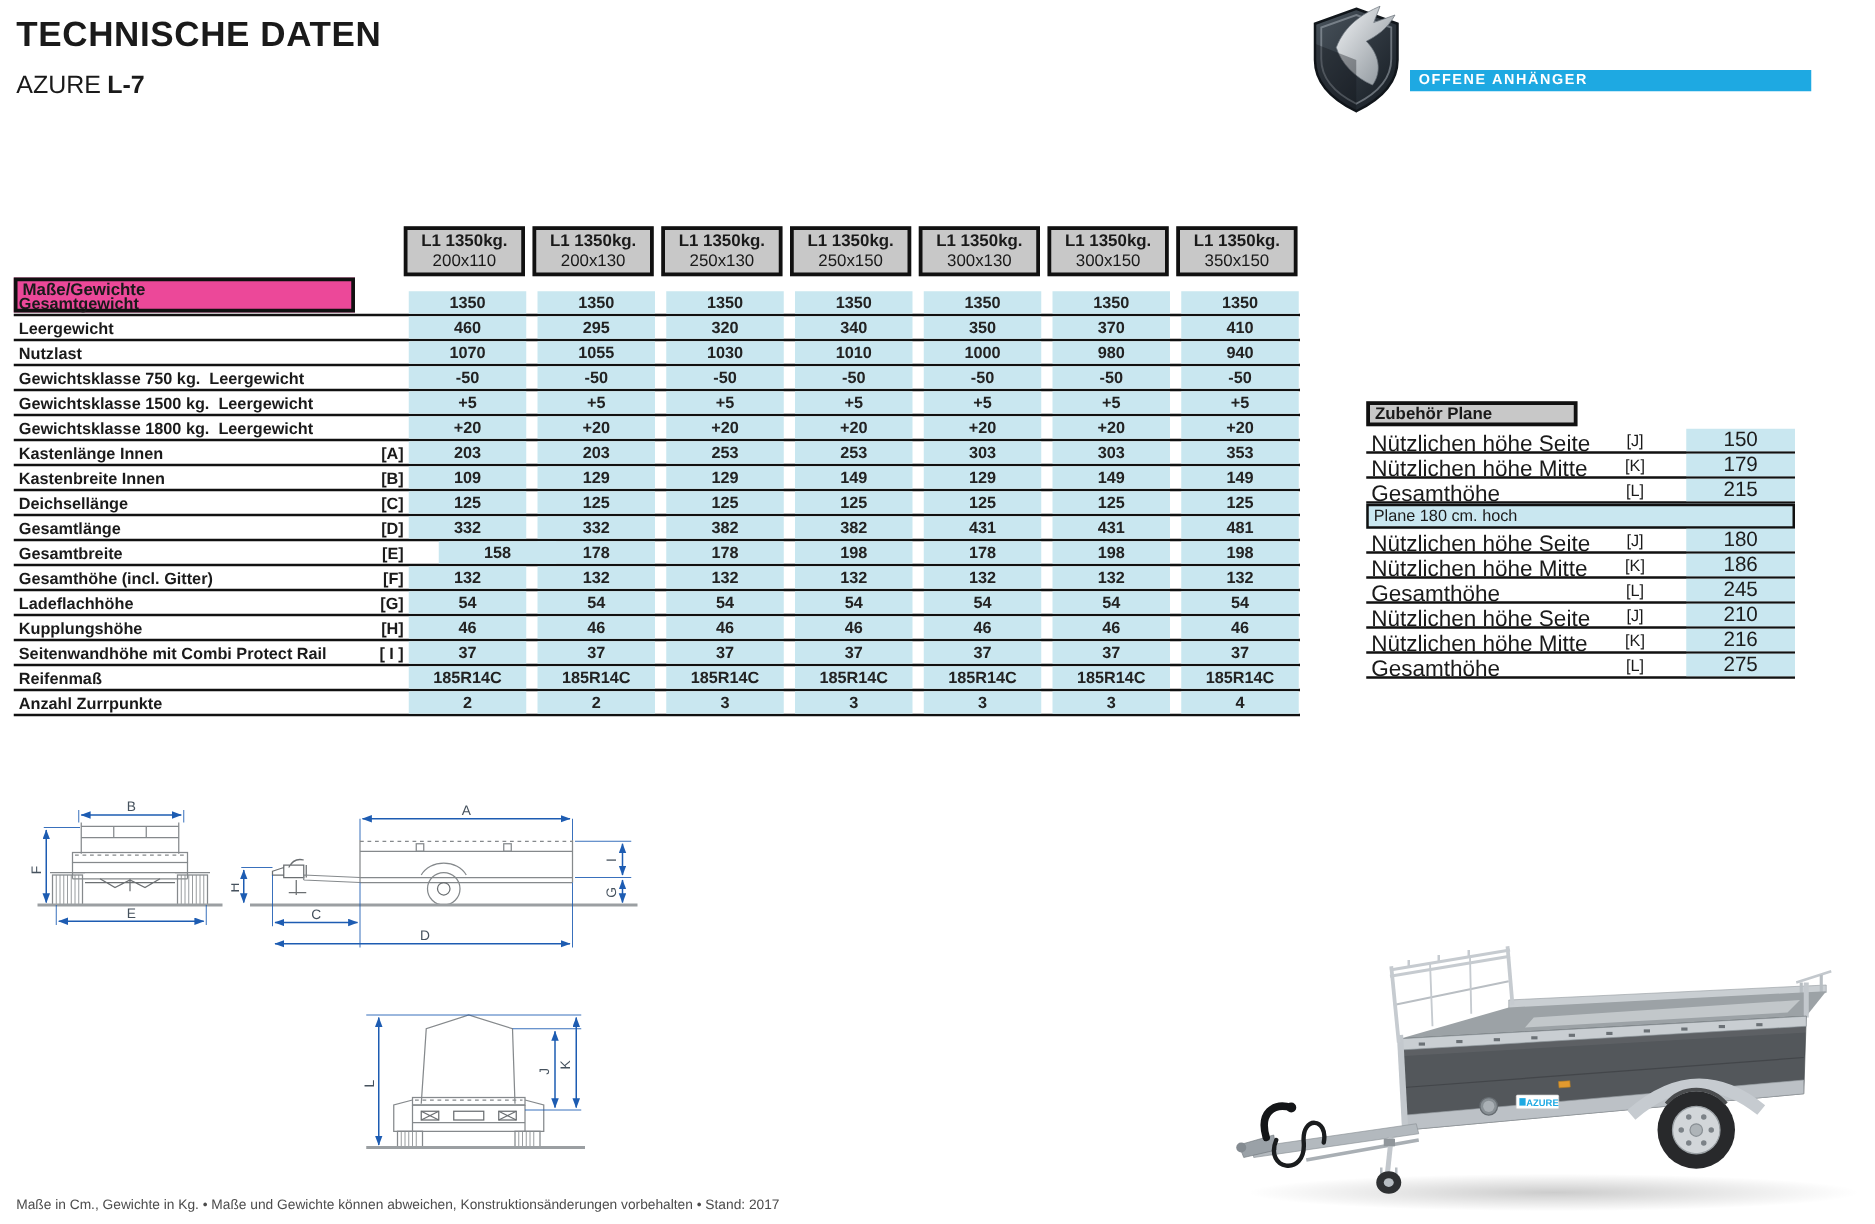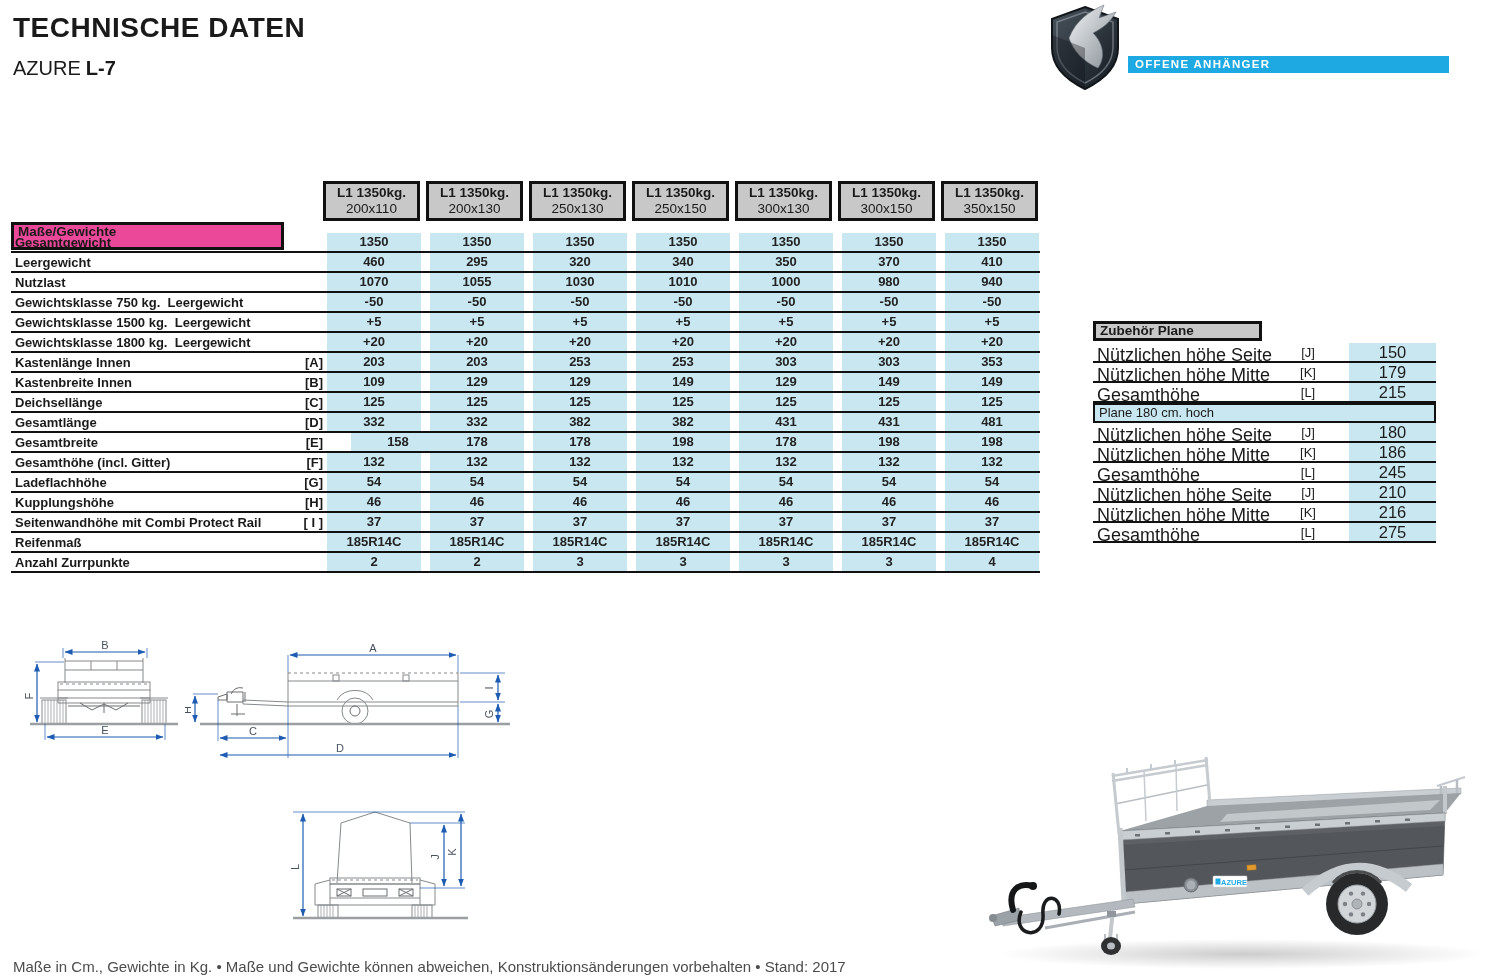--- a/index.html
+++ b/index.html
@@ -36,21 +36,21 @@
     box-sizing:border-box;font-size:13.5px;font-weight:bold;line-height:13px;padding-left:4px;}
   #acc-rows{left:1093px;top:343px;width:343px;}
   .a-section{position:relative;height:20px;background:#c9e7f0;border:2px solid #111;
     box-sizing:border-box;font-size:13px;line-height:15px;padding-left:4px;}
   .a-row{position:relative;height:20px;border-bottom:2px solid #111;box-sizing:border-box;}
   .a-label{position:absolute;left:4px;top:2px;font-size:18px;}
   .a-code{position:absolute;left:198px;width:34px;top:2px;font-size:13px;text-align:center;}
   .a-value{position:absolute;left:256px;width:87px;top:0;height:18px;background:#c9e7f0;
     text-align:center;font-size:16.5px;line-height:18px;color:#1c1c1c;}
   
-  .footer{left:13px;top:958px;font-size:15px;color:#4c4c4c;}
+  .footer{left:13px;top:958px;font-size:11px;color:#4c4c4c;}
   
   .dim{stroke:#1d5cb2;stroke-width:1.2;fill:none;}
   .ext{stroke:#1d5cb2;stroke-width:.7;fill:none;}
   .tr{stroke:#85898c;stroke-width:1;fill:none;}
   .trd{stroke:#6b6f72;stroke-width:1;fill:none;}
   .ground{stroke:#9b9fa2;stroke-width:2.4;fill:none;}
   .dimlbl{font-size:11px;fill:#46525e;font-family:"Liberation Sans","DejaVu Sans",sans-serif;}
 </style>
 </head>
 <body>

